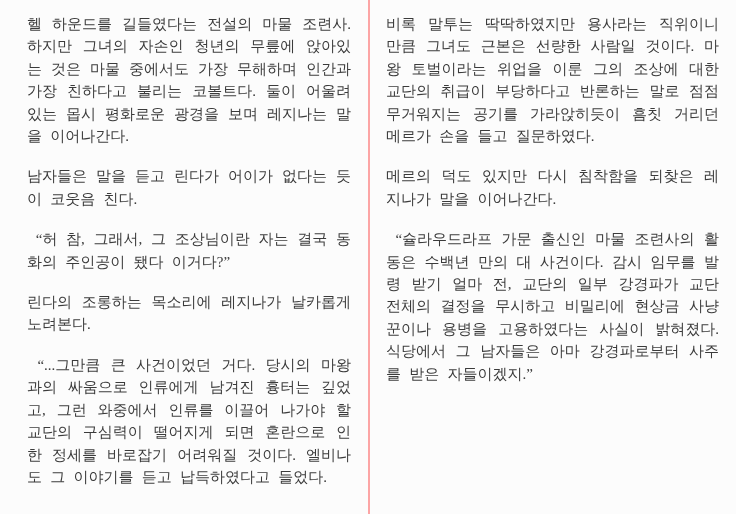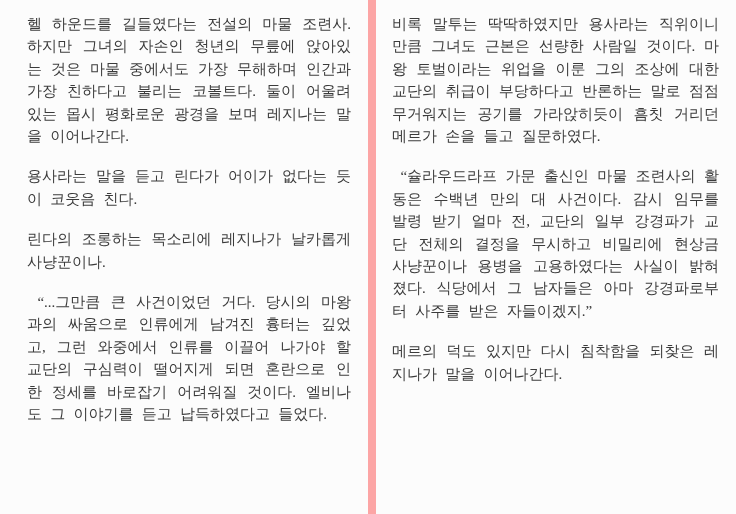--- a/index.html
+++ b/index.html
@@ -23,42 +23,43 @@
     box-sizing: border-box;
     flex: 0 0 368px;
     width: 368px;
     height: 514px;
     overflow: hidden;
   }
   .page-column.left {
     padding: 13px 17px 0 27px;
   }
   .page-column.right {
-    border-left: 8px solid #fca5a5;
+    border-left: 2px solid #fca5a5;
     padding: 13px 17px 0 16px;
   }
   .para {
     font-family: "Liberation Serif", "DejaVu Serif", serif;
     font-size: 15px;
     line-height: 22.4px;
     color: #3b3b3b;
     text-align: justify;
     word-spacing: 0.3em;
     margin: 0 0 18px 0;
     padding: 0;
   }
 </style>
 </head>
 <body>
 
 <div class="reader">
   <div class="page-column left">
       <p class="para">헬 하운드를 길들였다는 전설의 마물 조련사. 하지만 그녀의 자손인 청년의 무릎에 앉아있는 것은 마물 중에서도 가장 무해하며 인간과 가장 친하다고 불리는 코볼트다. 둘이 어울려있는 몹시 평화로운 광경을 보며 레지나는 말을 이어나간다.</p>
-      <p class="para">용사라는 말을 듣고 린다가 어이가 없다는 듯이 코웃음 친다.</p>
-      <p class="para">린다의 조롱하는 목소리에 레지나가 날카롭게 사냥꾼이나.</p>
+      <p class="para">남자들은 말을 듣고 린다가 어이가 없다는 듯이 코웃음 친다.</p>
+      <p class="para">&nbsp;“허 참, 그래서, 그 조상님이란 자는 결국 동화의 주인공이 됐다 이거다?”</p>
+      <p class="para">린다의 조롱하는 목소리에 레지나가 날카롭게 노려본다.</p>
       <p class="para">&nbsp;“...그만큼 큰 사건이었던 거다. 당시의 마왕과의 싸움으로 인류에게 남겨진 흉터는 깊었고, 그런 와중에서 인류를 이끌어 나가야 할 교단의 구심력이 떨어지게 되면 혼란으로 인한 정세를 바로잡기 어려워질 것이다. 엘비나도 그 이야기를 듣고 납득하였다고 들었다.</p>
     </div>
   <div class="page-column right">
       <p class="para">비록 말투는 딱딱하였지만 용사라는 직위이니 만큼 그녀도 근본은 선량한 사람일 것이다. 마왕 토벌이라는 위업을 이룬 그의 조상에 대한 교단의 취급이 부당하다고 반론하는 말로 점점 무거워지는 공기를 가라앉히듯이 흠칫 거리던 메르가 손을 들고 질문하였다.</p>
+      <p class="para">메르의 덕도 있지만 다시 침착함을 되찾은 레지나가 말을 이어나간다.</p>
       <p class="para">&nbsp;“슐라우드라프 가문 출신인 마물 조련사의 활동은 수백년 만의 대 사건이다. 감시 임무를 발령 받기 얼마 전, 교단의 일부 강경파가 교단 전체의 결정을 무시하고 비밀리에 현상금 사냥꾼이나 용병을 고용하였다는 사실이 밝혀졌다. 식당에서 그 남자들은 아마 강경파로부터 사주를 받은 자들이겠지.”</p>
-      <p class="para">메르의 덕도 있지만 다시 침착함을 되찾은 레지나가 말을 이어나간다.</p>
     </div>
 </div>
 
 </body></html>

